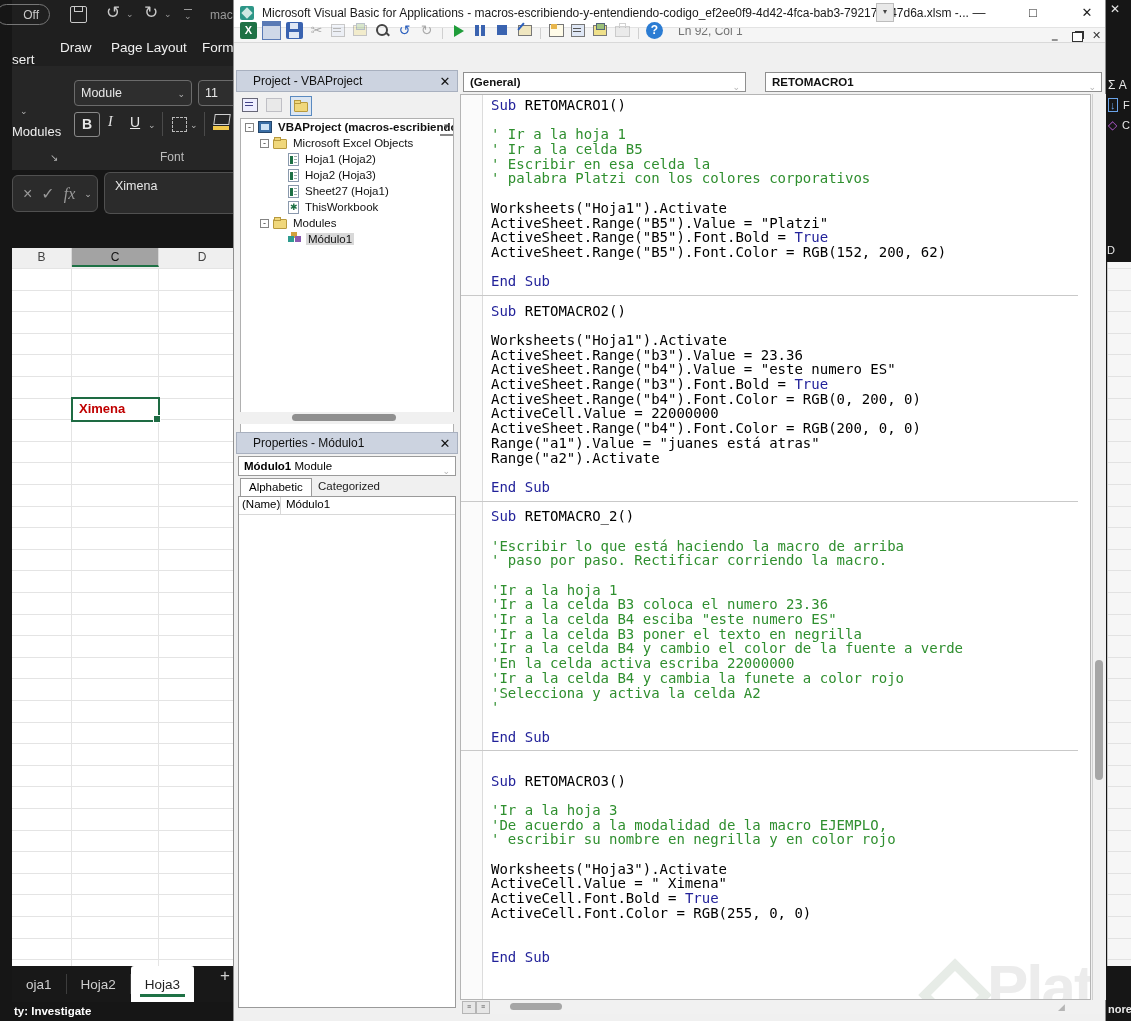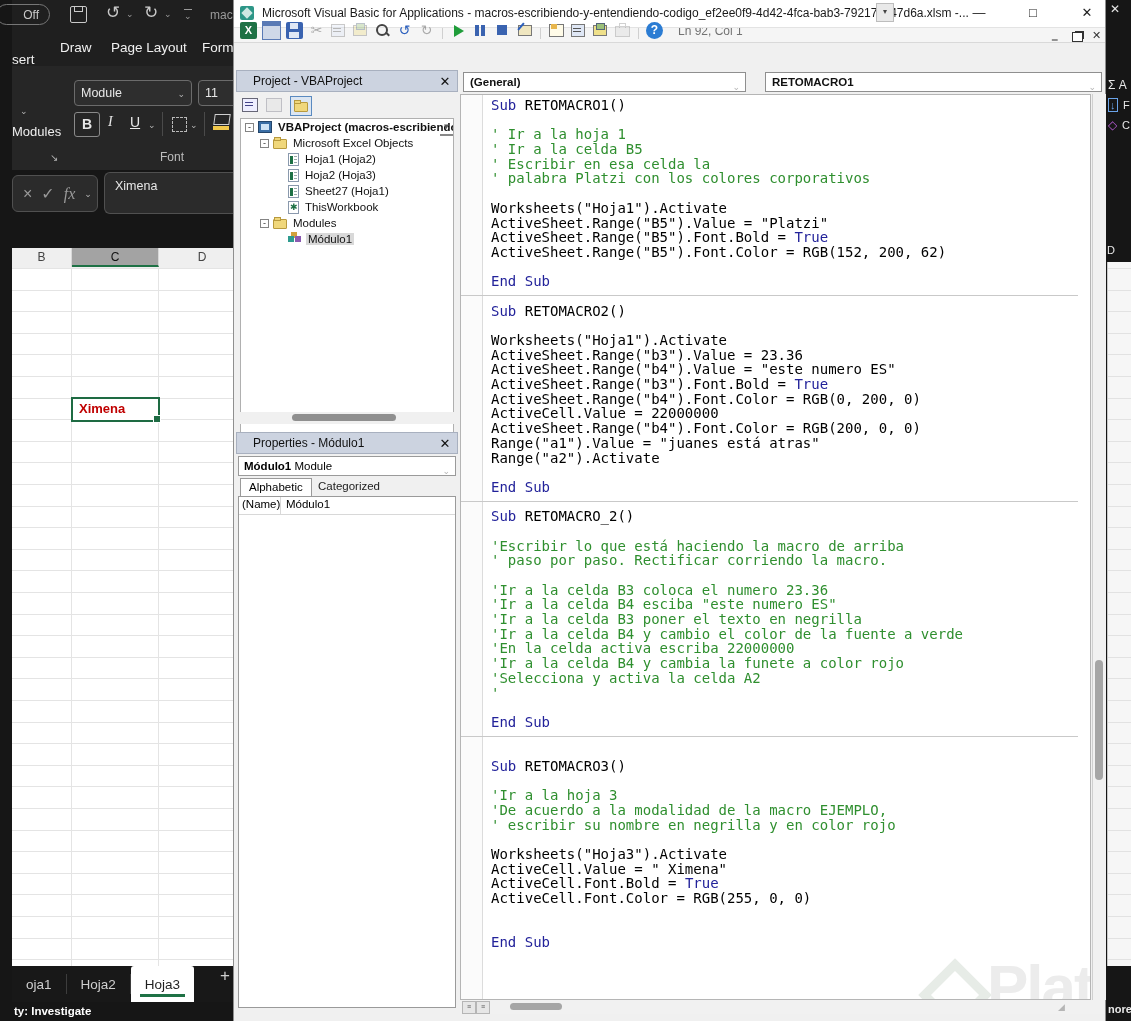--- a/index.html
+++ b/index.html
@@ -513,20 +513,21 @@
             <div class="cl"><span class="c-n">Range("a1").Value = "juanes está atras"</span></div>
             <div class="cl"><span class="c-n">Range("a2").Activate</span></div>
             <div class="cl">&nbsp;</div>
             <div class="cl"><span class="c-k">End Sub</span></div>
             <div class="code-sep"></div>
             <div class="cl"><span class="c-k">Sub</span><span class="c-n"> RETOMACRO_2()</span></div>
             <div class="cl">&nbsp;</div>
             <div class="cl"><span class="c-c">'Escribir lo que está haciendo la macro de arriba</span></div>
             <div class="cl"><span class="c-c">' paso por paso. Rectificar corriendo la macro.</span></div>
             <div class="cl">&nbsp;</div>
+            <div class="cl"><span class="c-c">'Ir a la hoja 1</span></div>
             <div class="cl"><span class="c-c">'Ir a la celda B3 coloca el numero 23.36</span></div>
             <div class="cl"><span class="c-c">'Ir a la celda B4 esciba "este numero ES"</span></div>
             <div class="cl"><span class="c-c">'Ir a la celda B3 poner el texto en negrilla</span></div>
             <div class="cl"><span class="c-c">'Ir a la celda B4 y cambio el color de la fuente a verde</span></div>
             <div class="cl"><span class="c-c">'En la celda activa escriba 22000000</span></div>
             <div class="cl"><span class="c-c">'Ir a la celda B4 y cambia la funete a color rojo</span></div>
             <div class="cl"><span class="c-c">'Selecciona y activa la celda A2</span></div>
             <div class="cl"><span class="c-c">'</span></div>
             <div class="cl">&nbsp;</div>
             <div class="cl"><span class="c-k">End Sub</span></div>

